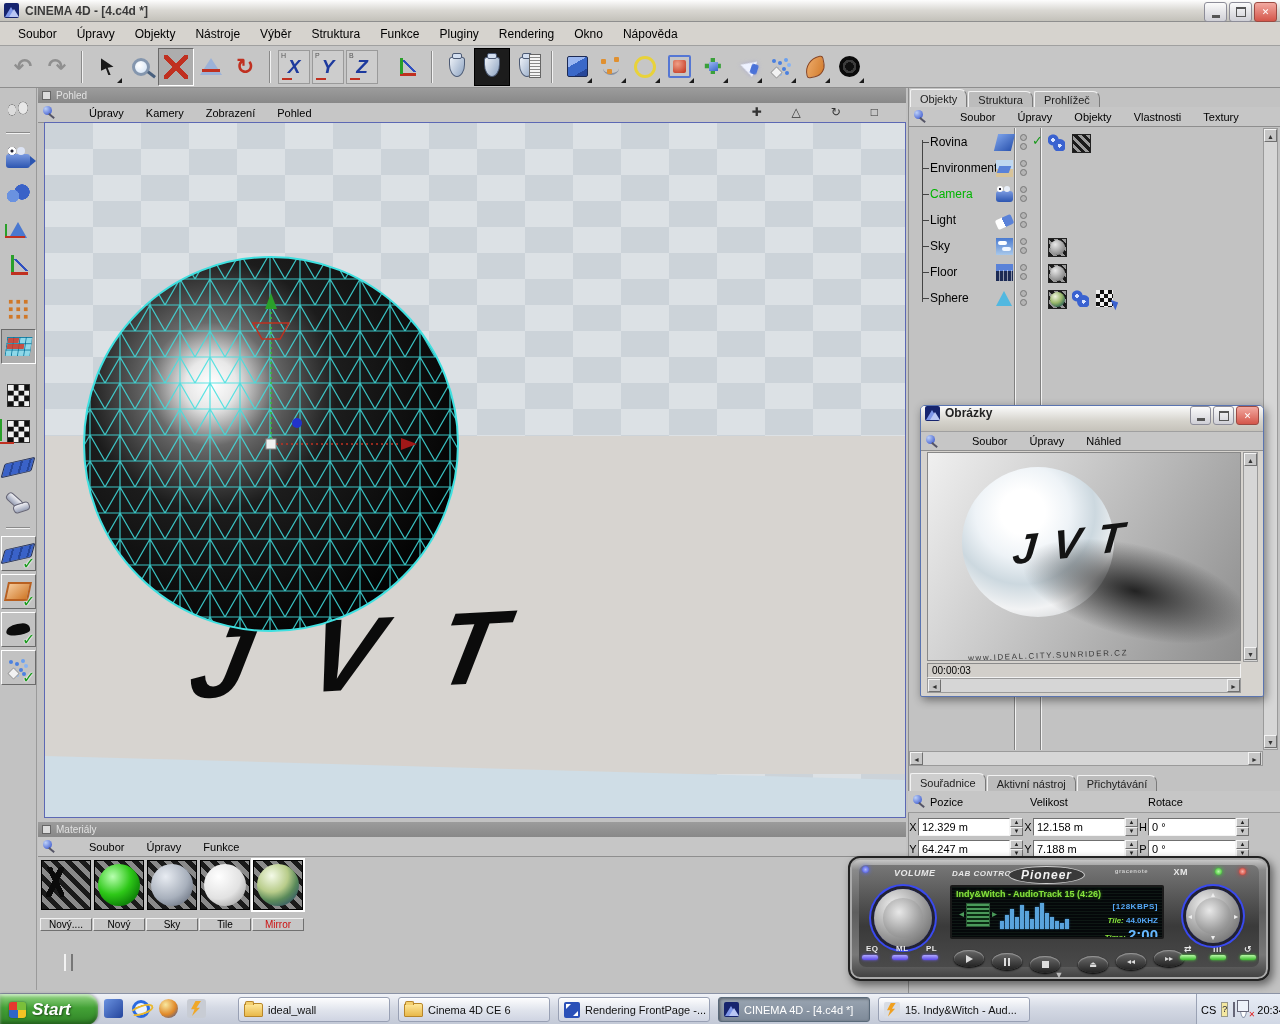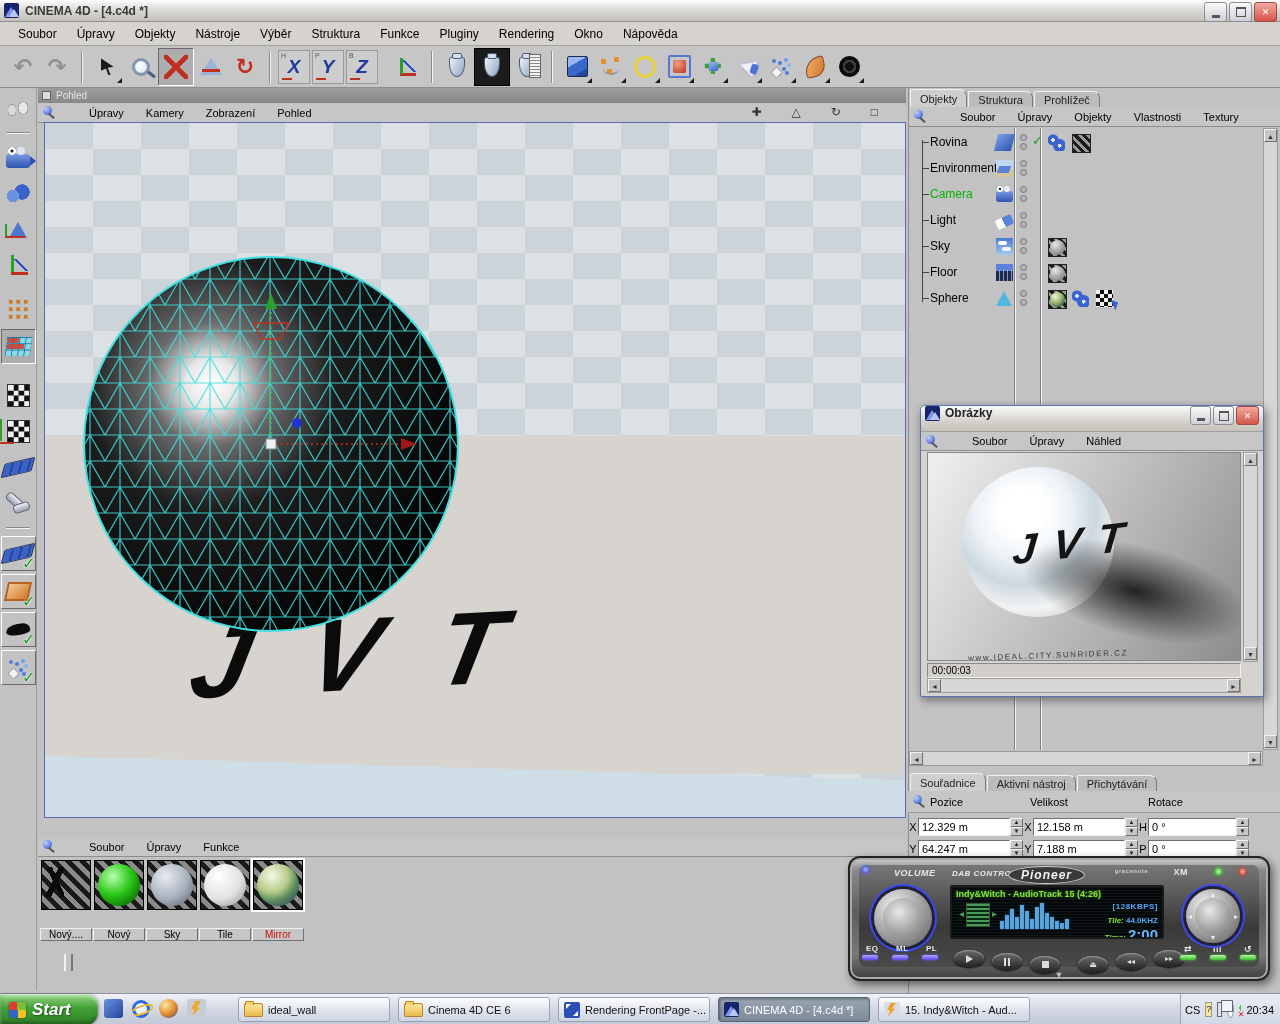--- a/index.html
+++ b/index.html
@@ -125,21 +125,21 @@
  background-size:96px 52px;}
 .floor{position:absolute;left:-5px;right:-5px;top:313px;height:338px;background:#d7d4d0;}
 .band{position:absolute;left:-12px;right:-12px;top:645px;height:90px;background:#cfdde6;transform:rotate(1.6deg);}
 .jvt{position:absolute;left:150px;top:478px;font-size:104px;font-weight:bold;font-style:italic;letter-spacing:58px;
  color:#0b0b0b;transform:skewX(-14deg) rotate(-3deg);line-height:1;}
 .vicons{position:absolute;right:6px;top:2px;display:flex;gap:8px;font-size:12px;color:#333;}
 
 .mat{width:52px;margin-right:1px;text-align:center;flex:none;}
 .thumb{width:48px;height:48px;margin:0 auto;background:repeating-linear-gradient(45deg,#1a1a1a 0 5px,#8a8a8a 5px 10px);border:1px solid #000;position:relative;}
 .thumb .ball{position:absolute;inset:3px;border-radius:50%;}
-.mname{font-size:10px;background:#c6c6c6;border:1px solid;border-color:#f0f0f0 #707070 #707070 #f0f0f0;margin-top:18px;padding:0 1px;white-space:nowrap;overflow:hidden;}
+.mname{font-size:10px;background:#c6c6c6;border:1px solid;border-color:#f0f0f0 #707070 #707070 #f0f0f0;margin-top:8px;padding:0 1px;white-space:nowrap;overflow:hidden;}
 .mat.sel .thumb{outline:2px solid #fff;}
 .mat.sel .mname{color:#cc1111;}
 .logomark{position:absolute;left:4px;top:6px;width:18px;height:30px;background:
  linear-gradient(115deg,transparent 0 40%,#0a0a0a 40% 60%,transparent 60%),
  linear-gradient(65deg,transparent 0 45%,#0a0a0a 45% 62%,transparent 62%);}
 
 .tl-grip{left:64px;top:954px;width:5px;height:17px;border-left:2px solid #f2f2f2;border-right:2px solid #777;}
 .tl-bar{left:72px;top:954px;width:836px;height:17px;background:#1660a8;border:1px solid;border-color:#0a3a70 #cfe0f4 #cfe0f4 #0a3a70;color:#fff;
  display:flex;align-items:center;justify-content:center;font-size:10px;}
 .statusrow{left:0;top:975px;width:908px;height:18px;display:flex;align-items:center;gap:8px;padding-left:6px;box-sizing:border-box;font-size:11px;}
@@ -255,21 +255,21 @@
 .tbtn{position:absolute;top:3px;width:152px;height:25px;border-radius:3px;border:1px solid #98a0b4;background:linear-gradient(#fdfdfe,#dfe3ec 55%,#cfd4e2);
  display:flex;align-items:center;gap:5px;padding:0 5px;box-sizing:border-box;font-size:11px;color:#111;box-shadow:inset 0 1px 1px #fff;overflow:hidden;white-space:nowrap;}
 .tbtn.active{background:linear-gradient(#9aa5b2,#7e8a99);color:#fff;border-color:#5a6a7a;box-shadow:inset 1px 1px 3px rgba(0,0,0,.4);}
 .ic-folder{width:17px;height:12px;background:linear-gradient(#ffe89a,#e8b84a);border:1px solid #b8862a;border-radius:2px 2px 1px 1px;position:relative;flex:none;}
 .ic-folder::before{content:"";position:absolute;left:0;top:-3px;width:7px;height:3px;background:#f4d070;border:1px solid #b8862a;border-bottom:none;border-radius:2px 2px 0 0;}
 .ic-fp{width:16px;height:16px;background:#2a50b8;border-radius:2px;position:relative;flex:none;}
 .ic-fp::before{content:"";position:absolute;left:2px;top:2px;border-top:5px solid #fff;border-right:5px solid transparent;}
 .ic-fp::after{content:"";position:absolute;right:2px;bottom:2px;border-bottom:5px solid #fff;border-left:5px solid transparent;}
 .ic-wa{width:16px;height:16px;background:#d8dce4;border-radius:2px;position:relative;flex:none;}
 .ic-wa::after{content:"";position:absolute;left:3px;top:1px;width:9px;height:14px;background:#f0a020;clip-path:polygon(45% 0,100% 0,55% 45%,90% 45%,10% 100%,35% 55%,0 55%);}
-.tray{position:absolute;right:0;top:0;width:100px;height:31px;background:linear-gradient(#e8edf6,#d0d7e4);border-left:1px solid #9aa2b4;
+.tray{position:absolute;right:0;top:0;width:84px;height:31px;background:linear-gradient(#e8edf6,#d0d7e4);border-left:1px solid #9aa2b4;
  display:flex;align-items:center;gap:5px;padding:0 6px 0 4px;box-sizing:border-box;font-size:11px;}
 .chev{width:15px;height:15px;border-radius:50%;background:#fff;border:1px solid #8a94a8;color:#2a5ac8;font-size:9px;line-height:14px;text-align:center;font-weight:bold;}
 .trayic{width:13px;height:13px;position:relative;}
 .msn{background:radial-gradient(5px 5px at 4px 5px,#4ab84a 70%,transparent 75%),radial-gradient(5px 5px at 9px 8px,#2a8a2a 70%,transparent 75%);}
 .msn::after{content:"✕";position:absolute;right:-3px;bottom:-3px;color:#e02020;font-size:8px;font-weight:bold;}
 .helpic{background:#f4e8a0;border:1px solid #998;font-size:9px;line-height:12px;text-align:center;color:#223;}
 .stackic{border:1px solid #667;background:#dde4f0;}
 .stackic::after{content:"";position:absolute;left:3px;top:-3px;width:10px;height:10px;border:1px solid #667;background:#eef2fa;}
 
 </style>
@@ -475,20 +475,24 @@
       <line x1="226" y1="321" x2="226" y2="182" stroke="#35c435" stroke-width="1.5" stroke-dasharray="2,3"></line>
       <polygon points="220,186 232,186 226,170" fill="#2aa02a"></polygon>
       <path d="M208 200 L244 200 L235 216 L217 216 Z" fill="none" stroke="#c03020" stroke-width="1.5"></path>
       <line x1="226" y1="321" x2="358" y2="321" stroke="#c03020" stroke-width="1.5" stroke-dasharray="2,3"></line>
       <polygon points="356,315 356,327 372,321" fill="#a01818"></polygon>
       <circle cx="252" cy="300" r="5" fill="#2233cc"></circle>
       <rect x="221" y="316" width="10" height="10" fill="#f0f0f0" stroke="#888"></rect>
     </svg>
   </div>
 
+  <div class="abs ptitle" style="left:38px;top:822px;width:868px;">
+    <span class="sq"></span>
+    <span>Materiály</span>
+  </div>
   <div class="abs pmenu" style="left:38px;top:837px;width:868px;">
     <span class="pin"></span>
     <span>Soubor</span>
     <span>Úpravy</span>
     <span>Funkce</span>
   </div>
   <div class="abs" style="left:40px;top:860px;display:flex;">
     <div class="mat">
       <div class="thumb">
           <span class="logomark"></span>

